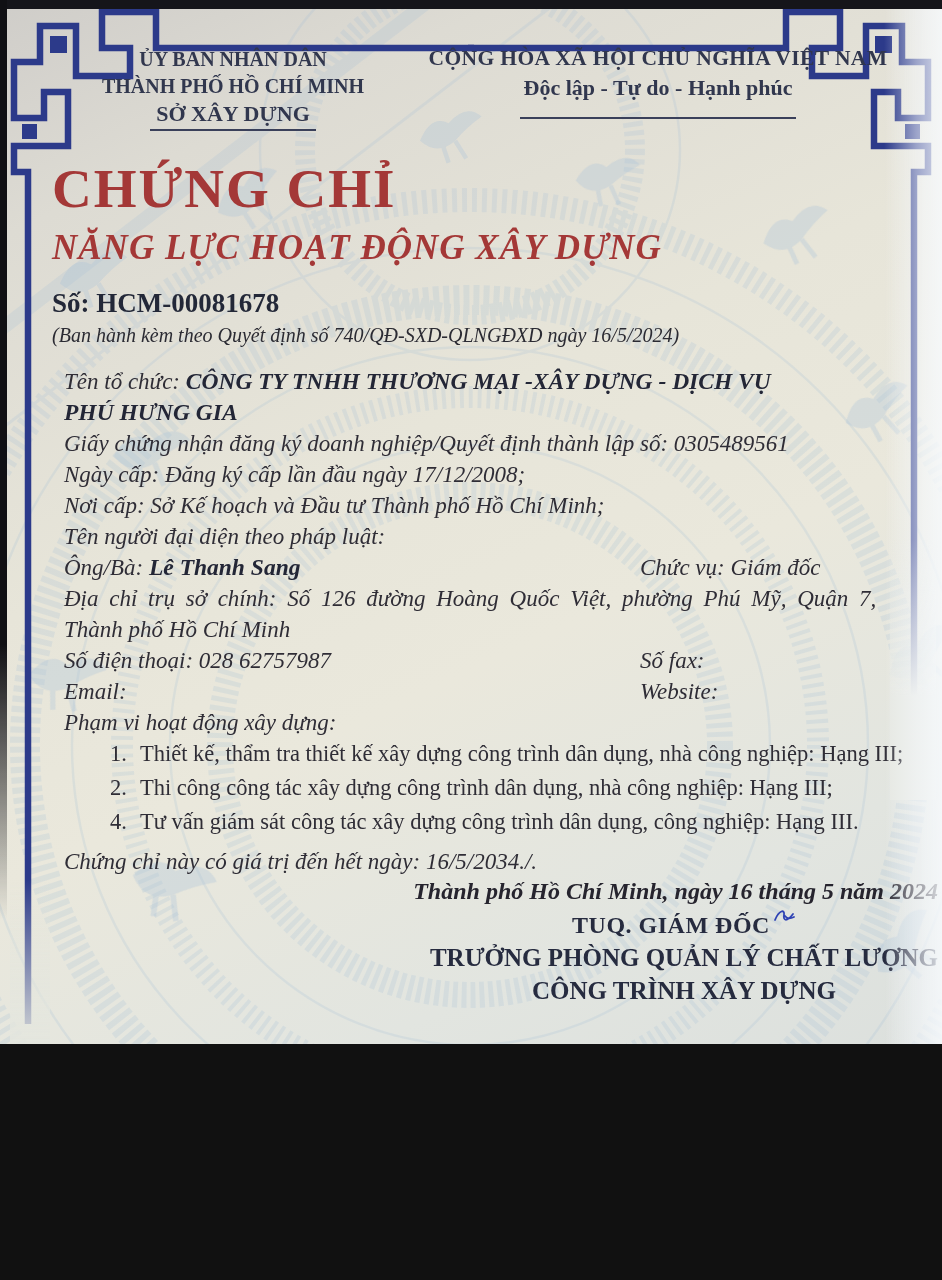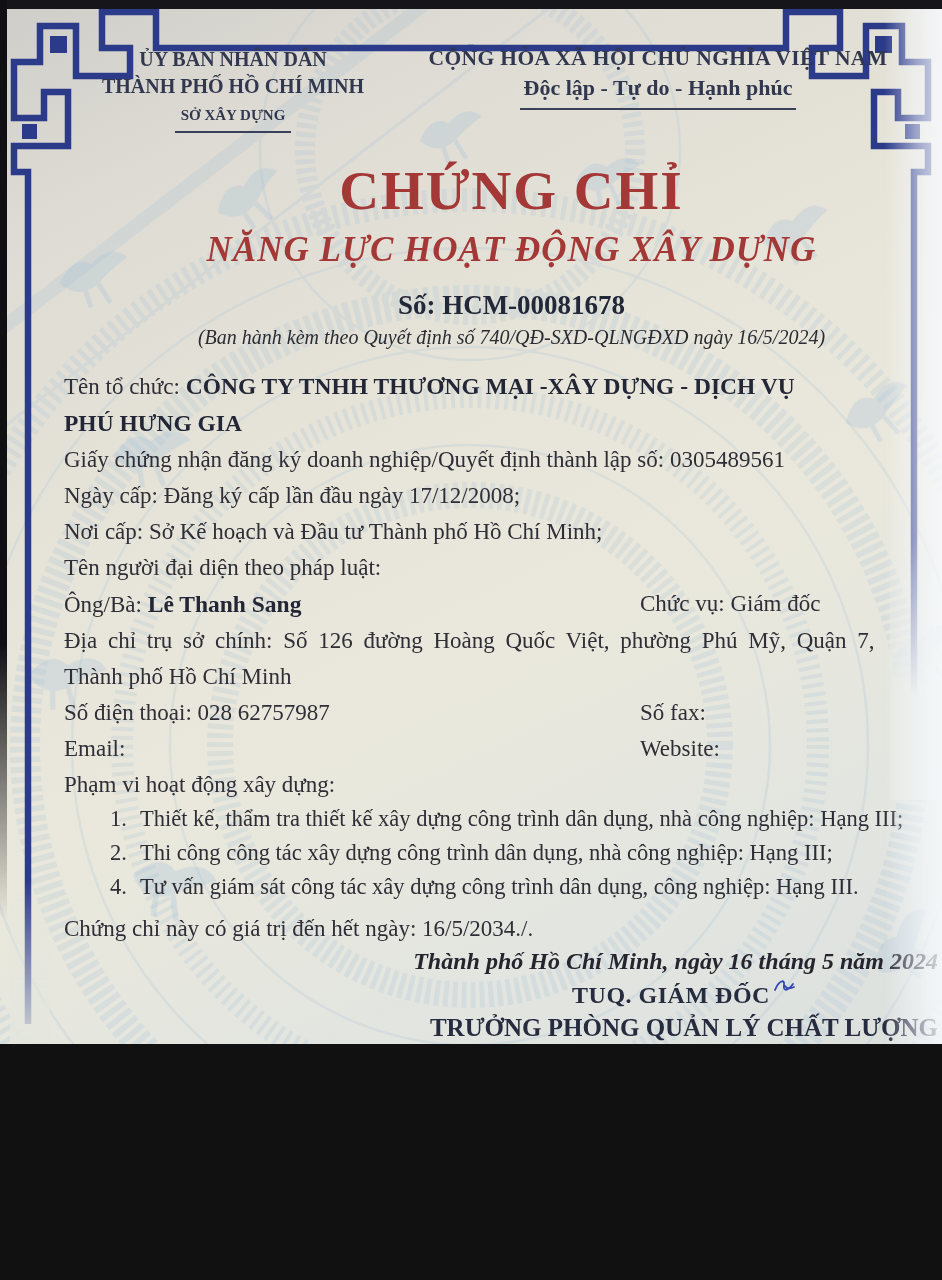--- a/index.html
+++ b/index.html
@@ -20,33 +20,33 @@
   .edge-left { position:absolute; left:0; top:0; width:7px; height:920px;
     background:linear-gradient(to bottom,#101014 70%, rgba(16,16,20,0)); z-index:6; }
   .fade-left { position:absolute; left:10px; top:880px; width:40px; height:300px;
     background:linear-gradient(to bottom, rgba(231,232,223,0), #e4e6de 60%); z-index:2; }
   .fade-right { position:absolute; right:6px; top:540px; width:46px; height:260px;
     background:linear-gradient(to bottom, rgba(231,232,223,0), #e6e8e2 60%); z-index:2; }
 
   
   .header { display:flex; padding:46px 26px 0 66px; color:#31374e; }
   .h-left { width:334px; text-align:center; font-weight:bold; font-size:20px; line-height:27px; }
-  .h-left .org-u { display:inline-block; font-size:15px; padding:0 6px 2px; border-bottom:2px solid #3a405a; }
+  .h-left .org-u { display:inline-block; font-size:22px; padding:0 6px 2px; border-bottom:2px solid #3a405a; }
   .h-right { flex:1; text-align:center; font-weight:bold; }
   .h-right .l1 { font-size:21.5px; letter-spacing:.4px; }
-  .h-right .l2 { display:inline-block; font-size:22px; margin-top:4px; padding:0 4px 7px; border-bottom:2px solid #3a405a; }
-
-  .centered { text-align:center; padding-left:81px; }
+  .h-right .l2 { display:inline-block; font-size:22px; margin-top:4px; padding:0 4px 16px; border-bottom:2px solid #3a405a; }
+
+  .centered { text-align:left; padding-left:52px; }
   .title-main { margin-top:26px; font-size:55px; font-weight:bold; color:#a43837; letter-spacing:2px; }
   .title-sub { margin-top:8px; font-size:35px; font-weight:bold; color:#a43837; letter-spacing:1px;font-style:italic; }
   .cert-number { margin-top:20px; font-size:27px; font-weight:bold; color:#232838; }
   .issuance { margin-top:5px; font-size:20px; font-style:italic; color:#2b2b33; }
 
   .bodytext { margin:22px 6px 0 64px; font-size:23px; color:#2f2d36; }
-  .line { margin-top:6px; line-height:30px; white-space:nowrap; }
+  .line { margin-top:6px; line-height:25px; white-space:nowrap;font-style:italic; }
   .org-name { font-weight:bold; font-size:23.5px; color:#232636; }
   .org-name2 { text-align:left; white-space:nowrap; }
   .row { position:relative; }
   .col2 { position:absolute; left:576px; top:0; }
   .addr1 { word-spacing:5px; }
   .scope-list { margin-top:2px; }
   .scope-item { line-height:34px; padding-left:46px; white-space:nowrap; font-size:22.5px; }
   .scope-num { display:inline-block; width:30px; }
   .validity { margin-top:10px; }
   .date-line { margin:2px 4px 0 0; text-align:right; font-style:italic; font-weight:bold;

